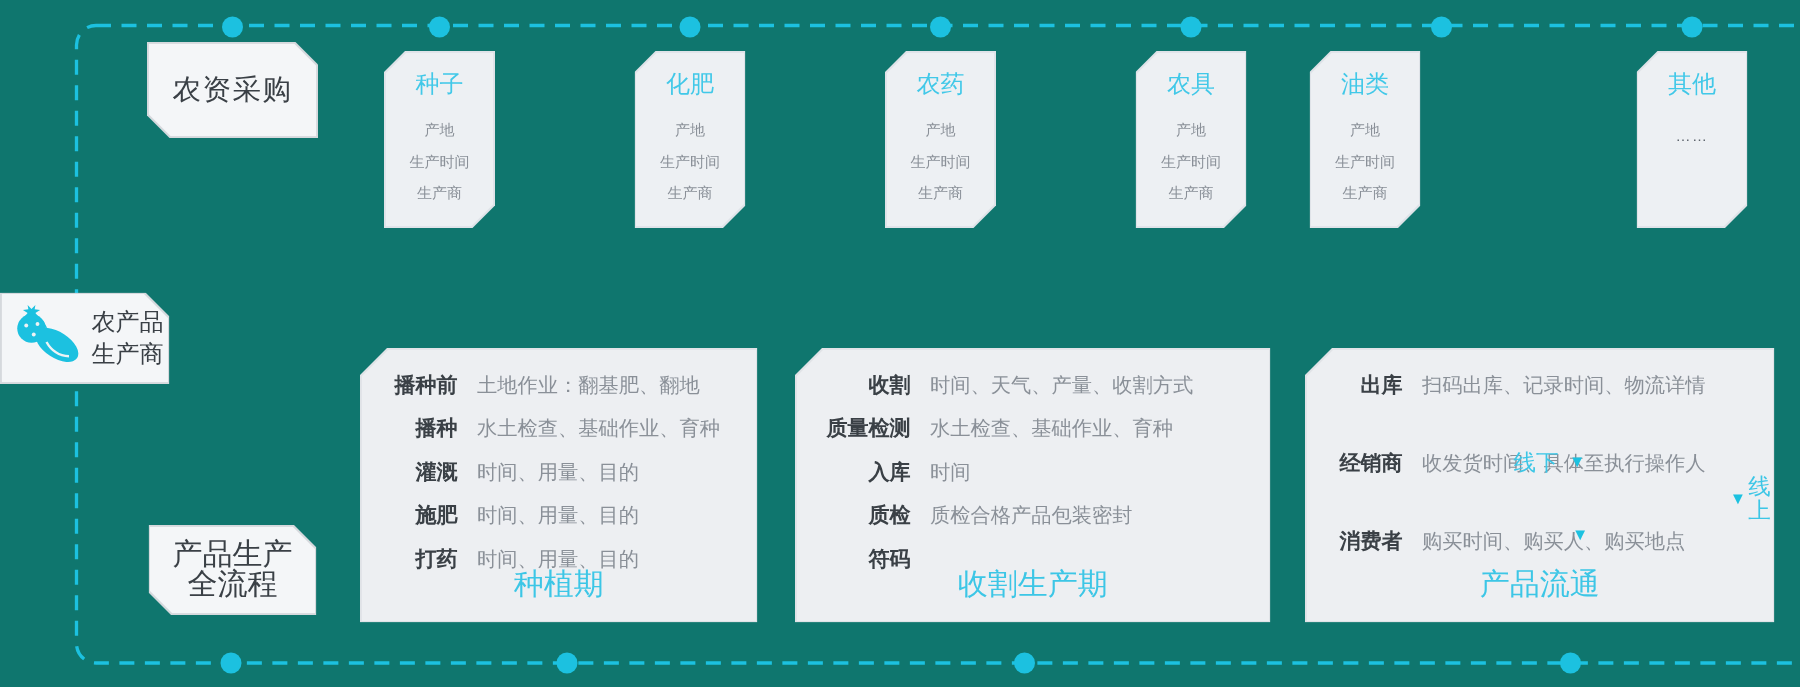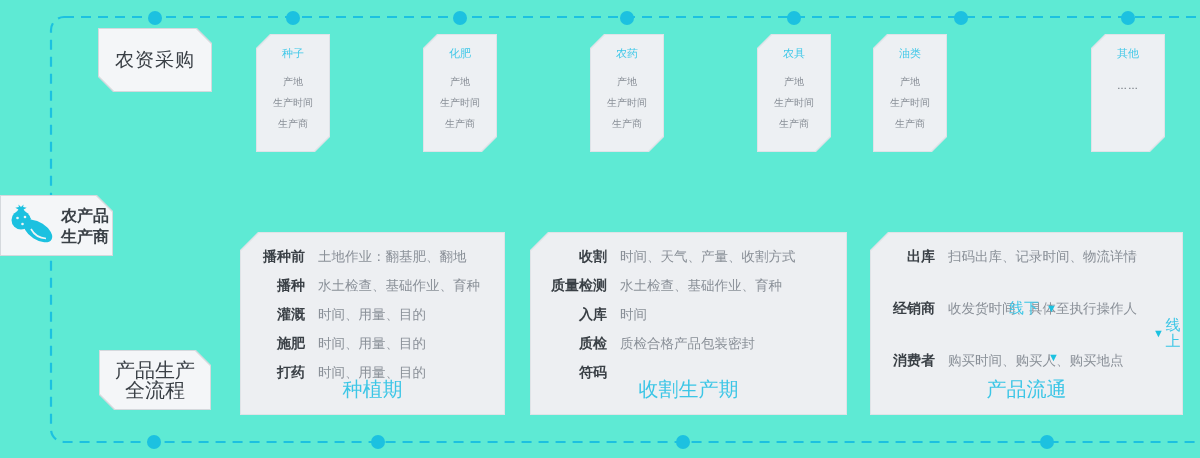--- a/index.html
+++ b/index.html
@@ -1,18 +1,18 @@
 <!DOCTYPE html>
 <html><head>
 <meta charset="utf-8">
 <style>
   * { margin:0; padding:0; box-sizing:border-box; }
   html,body { width:1200px; height:458px; overflow:hidden; background:#fff;
     font-family:"Liberation Sans","DejaVu Sans",sans-serif; }
-  #stage { position:relative; width:1200px; height:458px; background:#5eead4; }
+  #stage { position:relative; width:1200px; height:458px; background:#0f766e; }
 
   
   #frame-svg { position:absolute; left:0; top:0; pointer-events:none; }
 
   .dot { position:absolute; width:14px; height:14px; border-radius:50%;
     background:#1cc1e0; transform:translate(-50%,-50%); }
 
   
   .cut { position:absolute; }
   .cut > .fill { position:absolute; inset:1px; }
@@ -35,30 +35,30 @@
 
   .cut.panel { background:#e0e3e7; }
   .cut.panel > .fill { background:#edeff2; }
 
   
   #purchase-label { left:98px; top:28px; width:114px; height:64px; }
   #purchase-label .t { font-size:19px; letter-spacing:1px; }
 
   
   #producer-label { left:0; top:195px; width:113px; height:61px; }
-  #producer-label > .fill { flex-direction:row; justify-content:flex-start; gap:4px; padding-left:6px;font-weight:bold; }
+  #producer-label > .fill { flex-direction:row; justify-content:flex-start; gap:4px; padding-left:6px; }
   #producer-label .txt { font-size:16px; line-height:21px; color:#3a4046; }
 
   
   #process-label { left:99px; top:350px; width:112px; height:60px; }
   #process-label .t { font-size:20px; line-height:20px; }
 
   
   .card { top:34px; width:74px; height:118px; }
-  .card .title { margin-top:11px; font-size:11px; color:#41c8e8; }
+  .card .title { margin-top:11px; font-size:16px; color:#41c8e8; }
   .card .line { font-size:10px; line-height:21px; color:#8a9098; white-space:nowrap; }
   .card .lines { margin-top:10px; }
   .card.card-other .lines { margin-top:14px; letter-spacing:1px; color:#5c636b; }
   .card.card-other .line { color:#5c636b; }
 
   
   .panel { top:232px; height:183px; }
   #panel-0 { left:240px; width:265px; }
   #panel-1 { left:530px; width:317px; }
   #panel-2 { left:870px; width:313px; }

